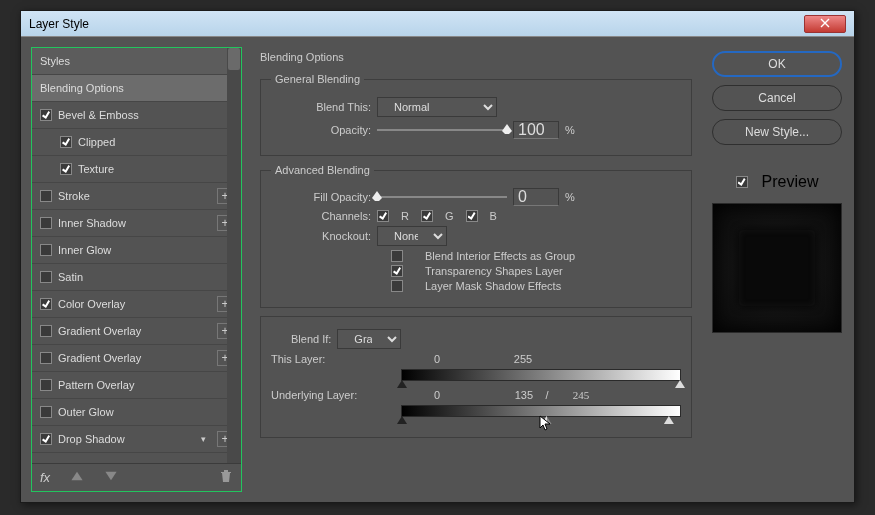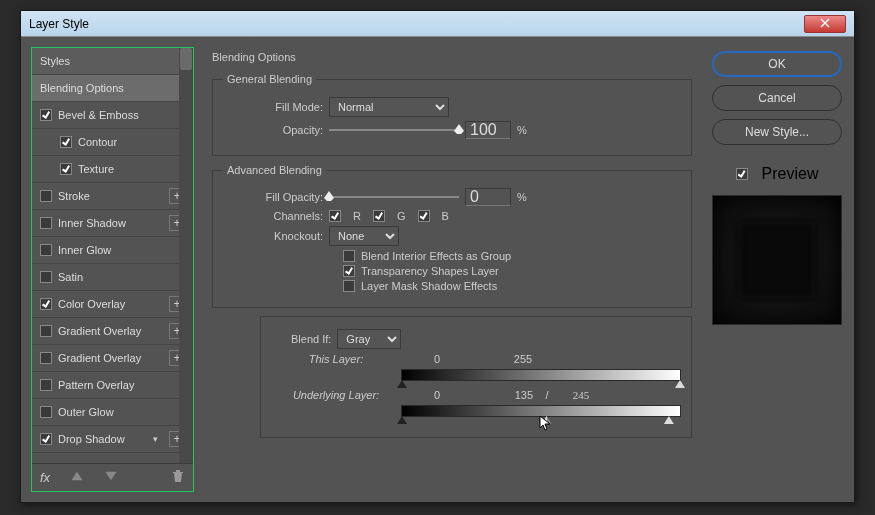--- a/index.html
+++ b/index.html
@@ -33,44 +33,44 @@
   .fx-bar .trash { cursor:pointer; }
   .fx-bar svg { width:14px; height:14px; fill:#999; }
   
   
   .settings-panel { flex: 1; padding: 4px 8px; display:flex; flex-direction:column; gap:6px; font-size:11px; color:#ccc;}
   .panel-title { font-size: 11px; color:#ccc; margin-bottom:2px;}
   fieldset { border: 1px solid #3e3e3e; padding: 8px 10px 12px 10px; margin-top:2px;}
   legend { font-size: 11px; color:#ccc; padding: 0 4px;}
   .row { display:flex; align-items:center; gap:6px; margin: 4px 0; }
   .row .lbl { width: 100px; text-align: right; color:#ccc;}
-  .row .lbl2 { width: 130px; text-align: center; color:#ccc;font-style:italic;}
-  select { background:#555; color:#ddd; border:1px solid #3a3a3a; font-size:11px; height:20px; padding:0 4px;}
+  .row .lbl2 { width: 130px; text-align: left; color:#ccc;}
+  select { background:#555; color:#ddd; border:1px solid #3a3a3a; font-size:11px; height:20px; padding:0 12px;}
   .slider { position:relative; width:130px; height:14px; }
   .slider .track { position:absolute; top:6px; left:0; right:0; height:2px; background:#888;}
   .slider .knob { position:absolute; top:1px; width:10px; height:10px; background:#eee; transform: translateX(-5px); clip-path: polygon(50% 0, 100% 70%, 70% 100%, 30% 100%, 0 70%);}
   .numbox { width:46px; height:18px; background:#535353; border:1px solid #3a3a3a; border-bottom-color:#777; color:#ddd; font-size:16px; padding:0 4px; text-align:left;}
   .chks-row { display:flex; gap:12px; align-items:center;}
   .chks-row .chk, .opt-row .chk { width:12px; height:12px; border:1px solid #888; background:#3a3a3a; display:inline-flex; align-items:center; justify-content:center;}
   .chks-row .chk.checked::after, .opt-row .chk.checked::after { content:""; width:8px; height:8px; background:#fff; clip-path: polygon(14% 44%, 0 65%, 50% 100%, 100% 16%, 80% 0, 43% 62%);}
-  .opt-row { display:flex; align-items:center; gap:6px; margin:3px 0 3px 120px;}
+  .opt-row { display:flex; align-items:center; gap:22px; margin:3px 0 3px 120px;}
   
   .blendif-group .grad { position:relative; width:280px; height:12px; background: linear-gradient(to right, #000, #fff); border:1px solid #2a2a2a; margin:4px 0 8px 130px;}
   .grad .tri { position:absolute; bottom:-8px; width:10px; height:8px; transform:translateX(-5px);}
   .grad .tri.black { background:#222; clip-path: polygon(50% 0, 100% 100%, 0 100%);}
   .grad .tri.white { background:#ddd; clip-path: polygon(50% 0, 100% 100%, 0 100%);}
   .grad .tri.split { background: linear-gradient(to right, #ddd 0 50%, #888 50% 100%); clip-path: polygon(50% 0, 100% 100%, 0 100%);}
   .cursor-arrow { position:absolute; width:14px; height:18px;}
   .cursor-arrow svg { width:14px; height:18px; fill:#fff; stroke:#000; stroke-width:1;}
   
   
   .right-panel { width: 148px; display:flex; flex-direction:column; gap:8px; padding:4px 2px;}
   .btn { height: 26px; border-radius: 13px; border:1px solid #2f2f2f; background:#535353; color:#ddd; font-size:12px; display:flex; align-items:center; justify-content:center; cursor:pointer;}
   .btn.primary { border:2px solid #2468c2; }
-  .preview-row { display:flex; align-items:center; gap:14px; justify-content:center; margin-top:12px;}
+  .preview-row { display:flex; align-items:center; gap:14px; justify-content:center; margin-top:20px;}
   .preview-row .chk { width:12px; height:12px; border:1px solid #888; background:#3a3a3a; display:inline-flex; align-items:center; justify-content:center;}
   .preview-row .chk.checked::after { content:""; width:8px; height:8px; background:#fff; clip-path: polygon(14% 44%, 0 65%, 50% 100%, 100% 16%, 80% 0, 43% 62%);}
   .preview-box { width:130px; height:130px; background: radial-gradient(circle at 50% 50%, #1a1a1a  0%, #141414 40%, #0f0f0f 70%, #0a0a0a 100%); border:1px solid #2a2a2a; margin:4px auto 0; box-shadow: inset 0 0 20px #000; display:flex; align-items:center; justify-content:center;}
   .preview-box .inner { width:76px; height:76px; background:#090909; border-radius:4px; box-shadow: 0 0 8px rgba(0,0,0,0.9), inset 0 0 6px rgba(40,40,40,0.4);}
 </style>
 </head>
 <body>
 
 <div class="window">
   <div class="titlebar">
@@ -91,21 +91,21 @@
         <div id="styles-container">
             <div class="style-item selected">
               <span class="label">Blending Options</span>
             </div>
             <div class="style-item">
               <span class="chk checked"></span>
               <span class="label">Bevel &amp; Emboss</span>
             </div>
             <div class="style-item indent">
               <span class="chk checked"></span>
-              <span class="label">Contour</span>
+              <span class="label">Clipped</span>
             </div>
             <div class="style-item indent">
               <span class="chk checked"></span>
               <span class="label">Texture</span>
             </div>
             <div class="style-item">
               <span class="chk"></span>
               <span class="label">Stroke</span>
               <span class="plus">+</span>
             </div>
@@ -176,21 +176,21 @@
         </span>
       </div>
     </div>
 
     <div class="settings-panel">
       <div class="panel-title">Blending Options</div>
 
       <fieldset>
         <legend>General Blending</legend>
         <div class="row">
-          <span class="lbl">Fill Mode:</span>
+          <span class="lbl">Blend This:</span>
           <select style="width:120px;">
             <option>Normal</option>
           </select>
         </div>
         <div class="row">
           <span class="lbl">Opacity:</span>
           <div class="slider">
             <div class="track"></div>
               <div class="knob" id="opacity-knob" style="left: 100%;"></div>
           </div>
@@ -234,21 +234,21 @@
         <div class="opt-row">
             <span class="chk checked"></span>
             <span>Transparency Shapes Layer</span>
           </div>
         <div class="opt-row">
             <span class="chk"></span>
             <span>Layer Mask Shadow Effects</span>
           </div>
       </fieldset>
 
-      <fieldset class="blendif-group" style="position:relative;margin-left:48px;">
+      <fieldset class="blendif-group" style="position:relative;">
         <div class="row" style="margin-left:20px;">
           <span style="width:auto;">Blend If:</span>
           <select style="width:64px;">
             <option>Gray</option>
           </select>
         </div>
         <div class="row">
           <span class="lbl2">This Layer:</span>
           <span style="width:60px; text-align:center;">0</span>
           <span style="width:100px; text-align:center;">255</span>

